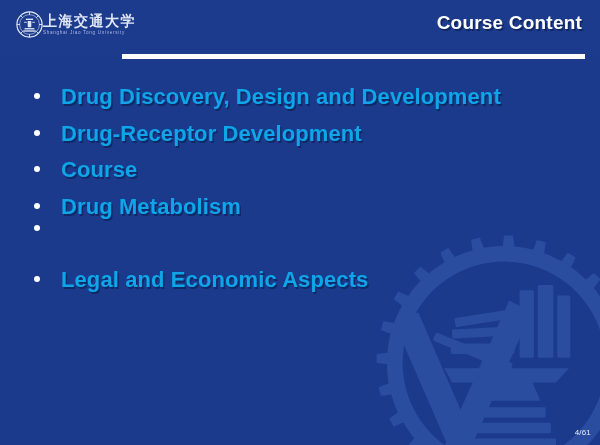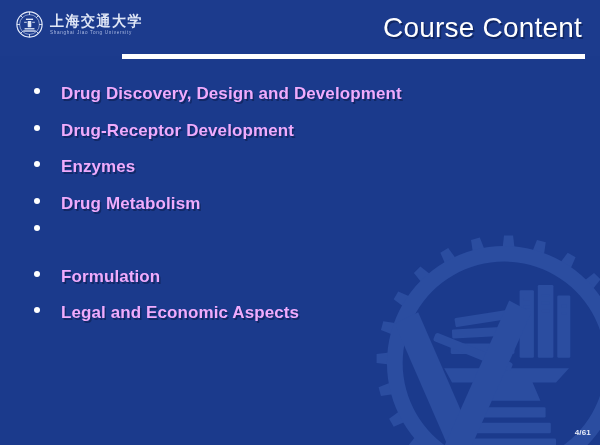--- a/index.html
+++ b/index.html
@@ -37,21 +37,20 @@
     width: 600px;
     height: 56px;
     background: #1c3b8d;
   }
   #logo {
     position: absolute;
     left: 16px;
     top: 11px;
     display: flex;
     align-items: center;
-    gap: 7px;
   }
   #logo-seal {
     width: 27px;
     height: 27px;
     flex: 0 0 auto;
   }
   #logo-wordmark {
     display: flex;
     flex-direction: column;
     justify-content: center;
@@ -74,22 +73,22 @@
     color: #aab9e2;
     white-space: nowrap;
     margin-top: 3px;
     filter: blur(0.2px);
   }
 
   #slide-title {
     position: absolute;
     right: 18px;
     top: 12px;
-    font-size: 28px;
-    font-weight: normal;
+    font-size: 19px;
+    font-weight: bold;
     color: #ffffff;
     letter-spacing: 0.2px;
     text-shadow: 1.6px 1.6px 0 rgba(8,22,64,0.55);
     white-space: nowrap;
   }
 
   #title-rule {
     position: absolute;
     left: 122px;
     top: 54px;
@@ -115,35 +114,35 @@
     flex: 0 0 auto;
     width: 6px;
     height: 6px;
     border-radius: 50%;
     background: #ffffff;
     position: relative;
     top: -5px;
     margin-right: 21px;
   }
   .bullet-text {
-    font-size: 17px;
+    font-size: 22px;
     font-weight: bold;
-    color: #f0abfc;
+    color: #0ea5e9;
     letter-spacing: 0.1px;
     white-space: nowrap;
     text-shadow: 1.5px 1.5px 0 rgba(8,22,64,0.5);
   }
 
   
   #page-number {
     position: absolute;
     right: 9px;
     bottom: 8px;
     font-size: 8px;
-    font-weight: bold;
+    font-weight: normal;
     color: #e8ecf8;
     letter-spacing: 0.2px;
   }
 </style>
 </head>
 <body>
 
 <div id="slide">
 
   <svg id="watermark" viewBox="0 0 200 200" xmlns="http://www.w3.org/2000/svg">
@@ -256,37 +255,33 @@
       <span class="bullet-text">Drug Discovery, Design and Development</span>
     </div>
 
     <div class="bullet-row">
       <span class="bullet-dot"></span>
       <span class="bullet-text">Drug-Receptor Development</span>
     </div>
 
     <div class="bullet-row">
       <span class="bullet-dot"></span>
-      <span class="bullet-text">Enzymes</span>
+      <span class="bullet-text">Course</span>
     </div>
 
 
     <div class="bullet-row">
       <span class="bullet-dot"></span>
       <span class="bullet-text">Drug Metabolism</span>
     </div>
 
     <div class="bullet-row">
       <span class="bullet-dot"></span>
     </div>
 
-    <div class="bullet-row">
-      <span class="bullet-dot"></span>
-      <span class="bullet-text">Formulation</span>
-    </div>
 
     <div class="bullet-row">
       <span class="bullet-dot"></span>
       <span class="bullet-text">Legal and Economic Aspects</span>
     </div>
 
   </div>
 
   <div id="page-number">4/61</div>
 

